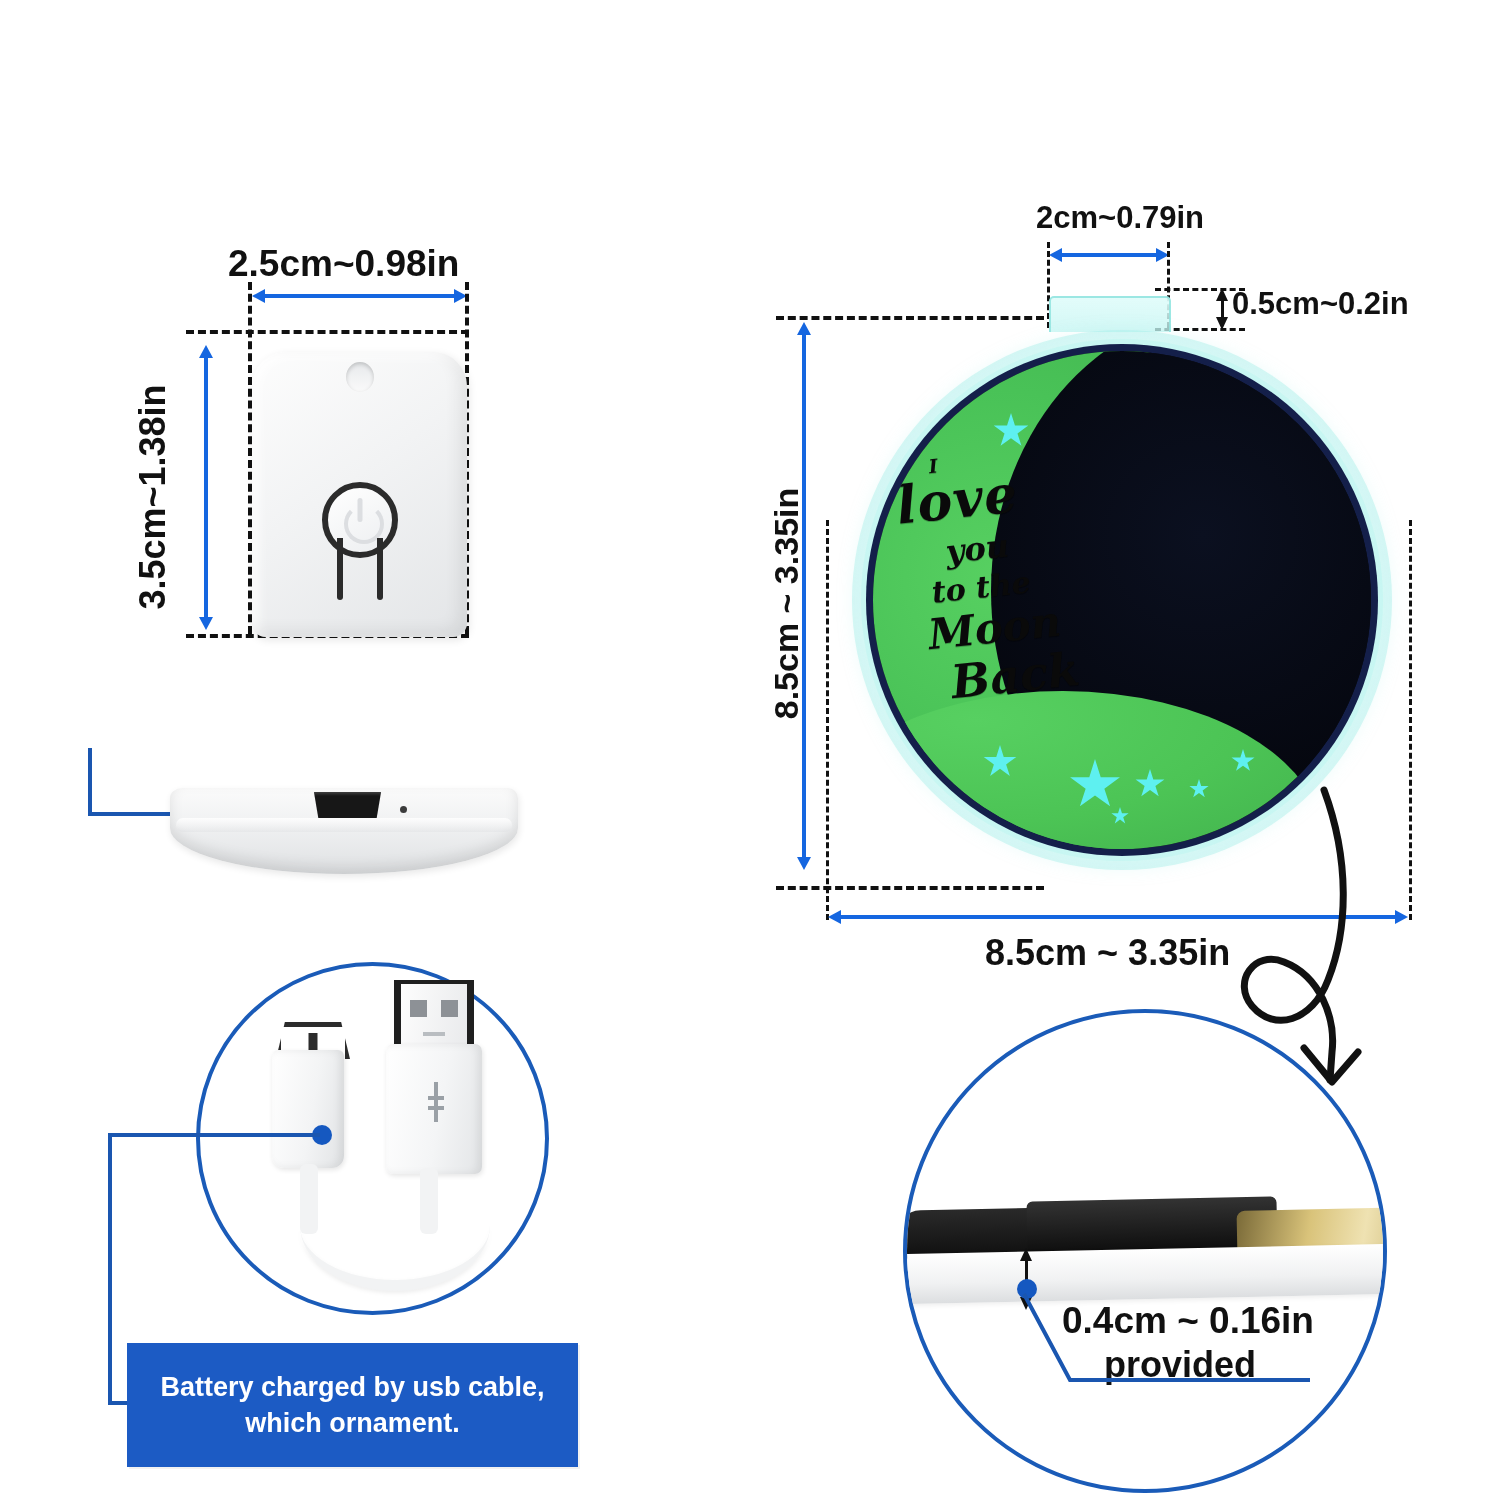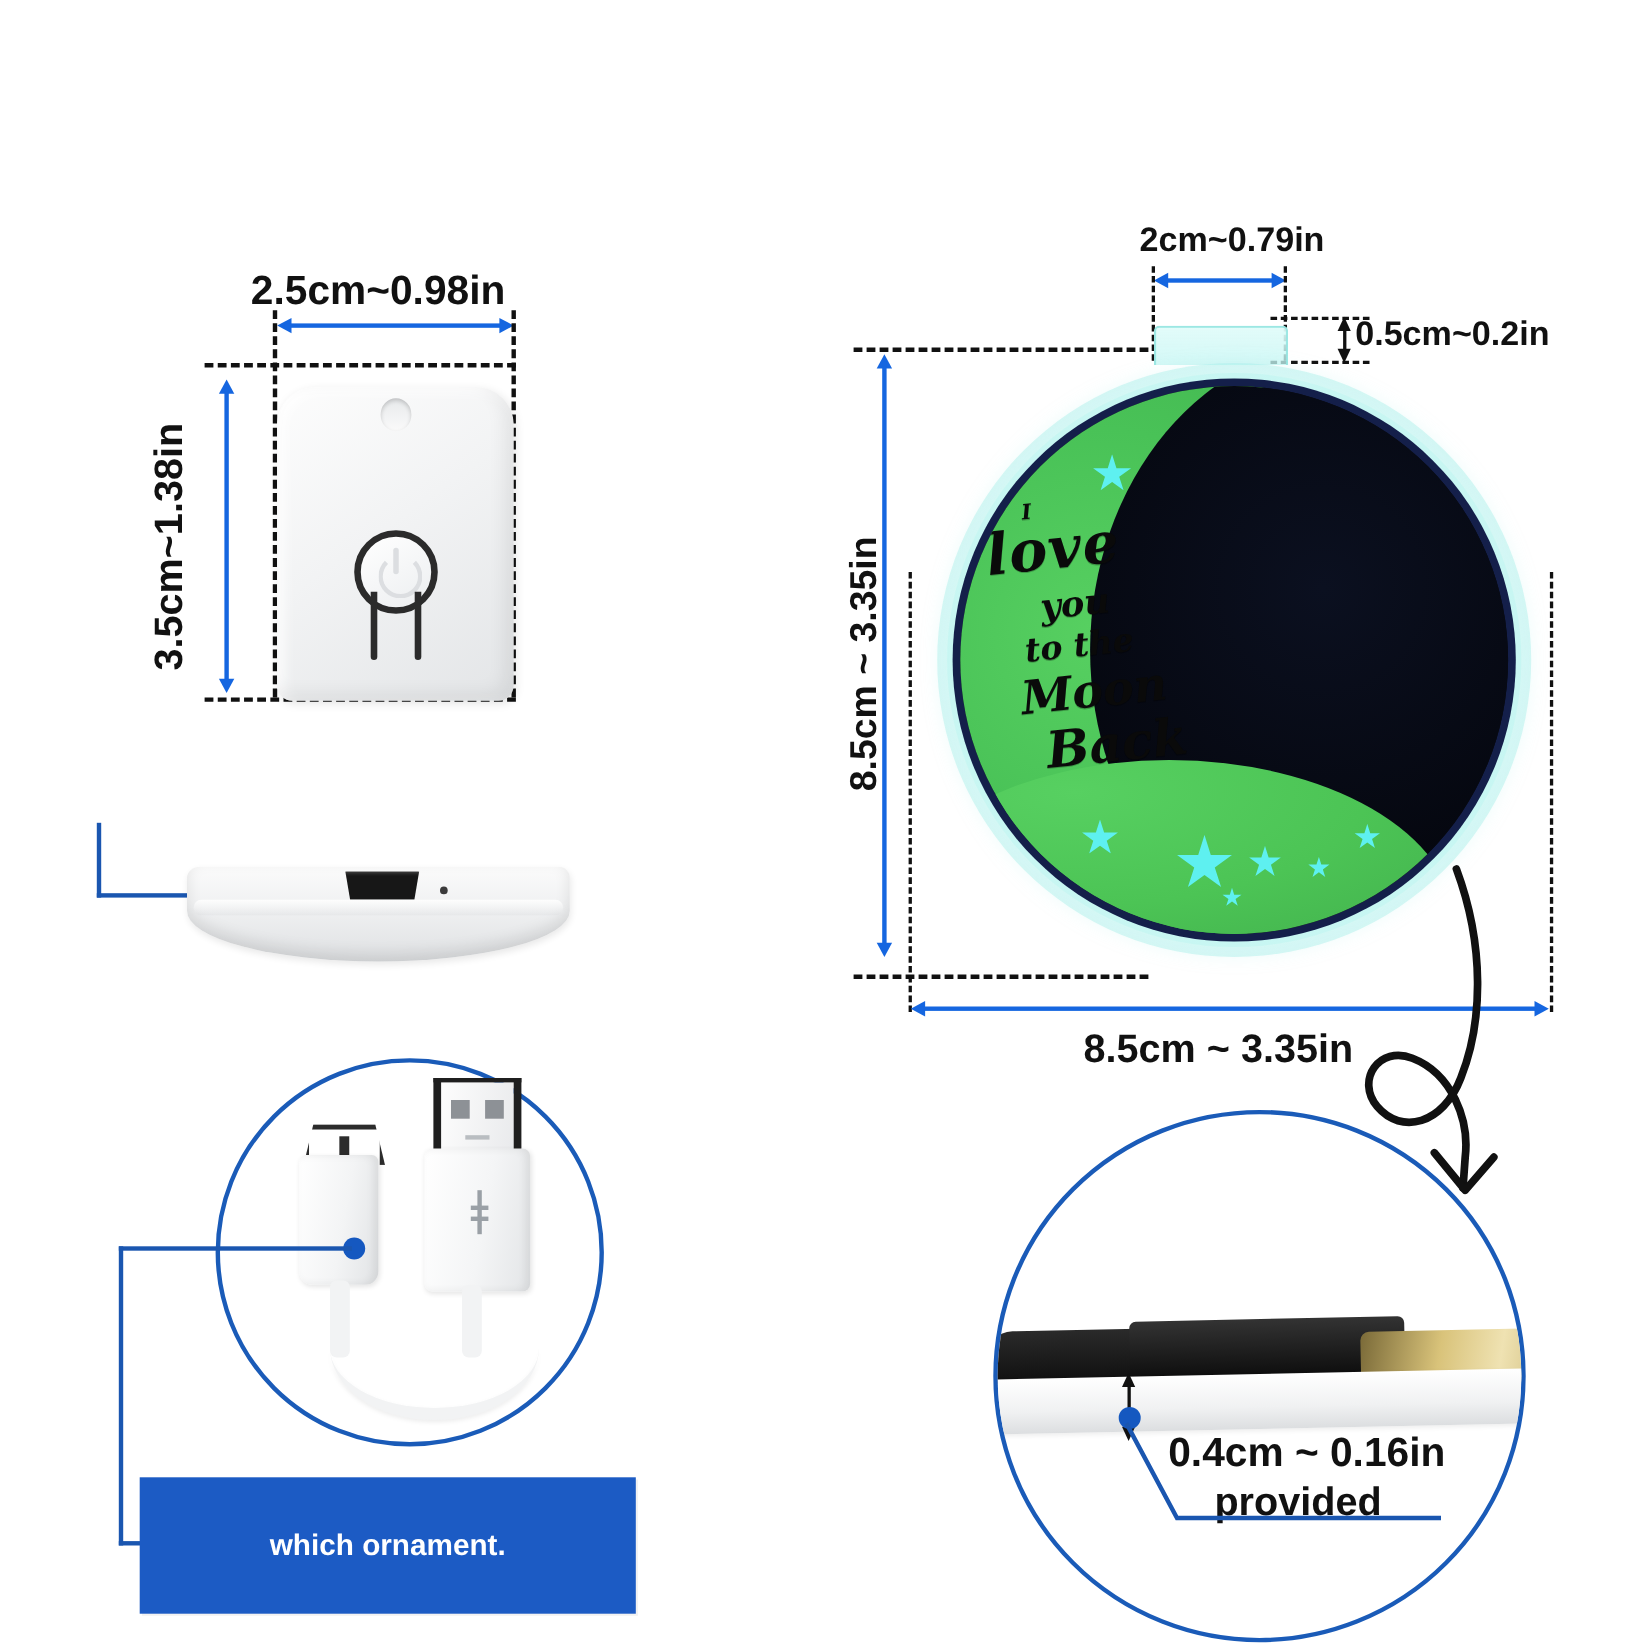--- a/index.html
+++ b/index.html
@@ -349,20 +349,21 @@
   <div class="cable-wire2"></div>
   <div class="cable-wire3"></div>
   <div class="cable-wire"></div>
 
   <div class="lead-dot" style="left:312px;top:1125px;"></div>
   <div class="lead" style="left:108px;top:1133px;width:212px;height:4px;"></div>
   <div class="lead" style="left:108px;top:1133px;width:4px;height:272px;"></div>
   <div class="lead" style="left:108px;top:1401px;width:28px;height:4px;"></div>
 
   <div class="note-box">
+    <span>Battery charged by usb cable,</span>
     <span>which ornament.</span>
   </div>
 
   <div class="dim-text" style="left:1036px;top:200px;font-size:31px;">2cm~0.79in</div>
   <div class="arrow-h" style="left:1049px;top:248px;width:120px;">
     <div class="head l"></div>
       <div class="shaft"></div>
       <div class="head r"></div>
   </div>
   <div class="dash-v thin" style="left:1047px;top:242px;height:86px;"></div>

